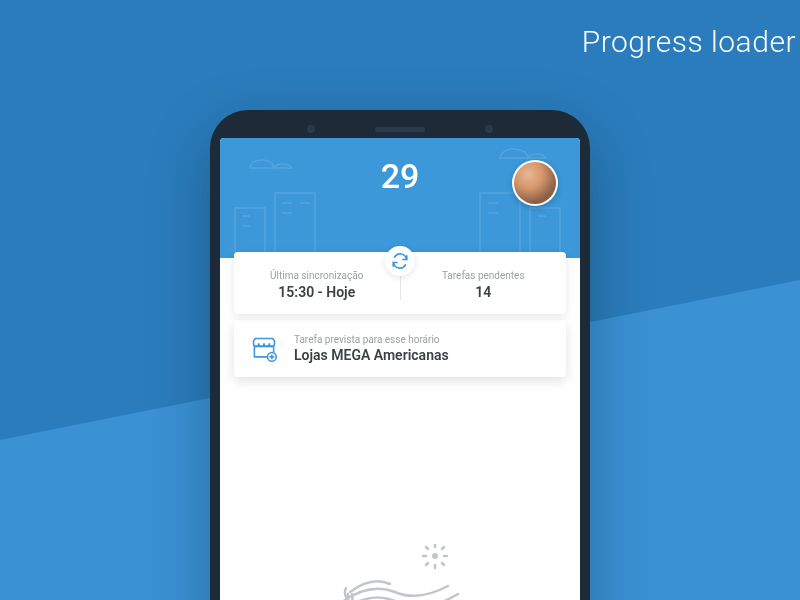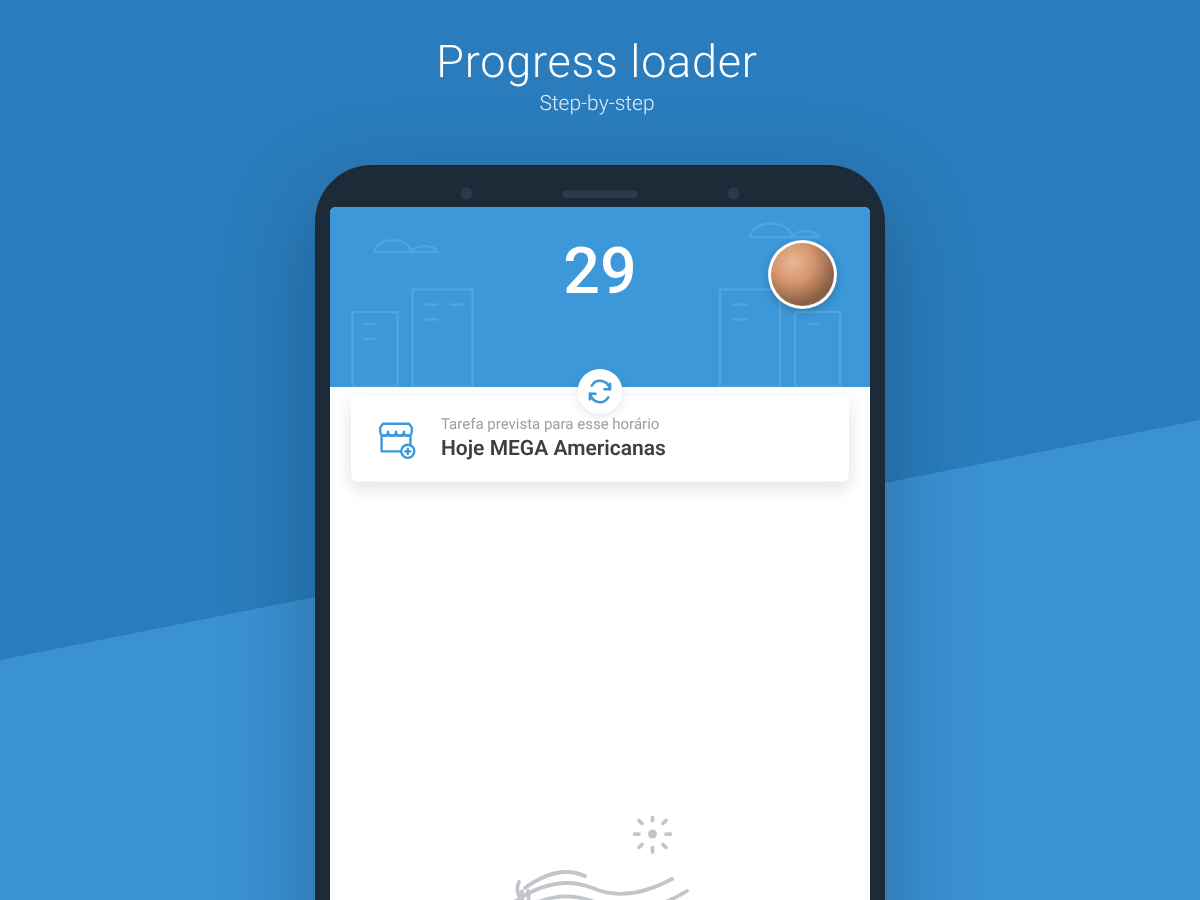--- a/index.html
+++ b/index.html
@@ -4,33 +4,33 @@
 <style>
   * { box-sizing: border-box; margin: 0; padding: 0; }
   html, body { width: 800px; height: 600px; overflow: hidden; font-family: -apple-system, BlinkMacSystemFont, "Segoe UI", Roboto, sans-serif; }
   body { position: relative; }
 
   .bg { position: absolute; inset: 0; }
   .bg-top { position: absolute; top: 0; left: 0; right: 0; height: 440px; background: #2a7cbc; }
   .bg-bottom { position: absolute; top: 440px; left: 0; right: 0; bottom: 0; background: #3a91d4; }
   .bg-diag { position: absolute; top: 0; left: 0; width: 0; height: 0; border-left: 800px solid transparent; border-bottom: 160px solid #3a91d4; top: 280px; }
 
-  .headline { position: absolute; top: 24px; left: 0; right: 4px; text-align: center; color: #fff; }
+  .headline { position: absolute; top: 24px; left: 0; right: 4px; text-align: right; color: #fff; }
   .headline h1 { font-size: 30px; font-weight: 300; letter-spacing: 0.5px; }
   .headline p { font-size: 14px; font-weight: 300; opacity: 0.85; margin-top: 2px; }
 
   .phone { position: absolute; top: 110px; left: 50%; transform: translateX(-50%); width: 380px; height: 700px; background: #1d2a38; border-radius: 38px; padding: 10px; box-shadow: 0 20px 60px rgba(0,0,0,0.25); }
   .phone-top { height: 18px; display: flex; justify-content: center; align-items: center; gap: 60px; }
   .speaker { width: 50px; height: 5px; background: #2b3a4a; border-radius: 3px; }
   .camera { width: 8px; height: 8px; background: #2b3a4a; border-radius: 50%; }
   .screen { position: relative; width: 100%; height: calc(100% - 18px); background: #fff; border-radius: 4px; overflow: hidden; }
 
   .header { position: relative; height: 120px; background: #3c98d9; color: #fff; text-align: center; padding-top: 18px; overflow: hidden; }
   .header-bg-pattern { position: absolute; inset: 0; opacity: 0.12; }
-  .day { font-size: 43px; font-weight: 500; position: relative; }
+  .day { font-size: 34px; font-weight: 500; position: relative; }
   .month { font-size: 11px; letter-spacing: 2px; font-weight: 400; margin-top: -2px; position: relative; }
   .avatar { position: absolute; top: 22px; right: 22px; width: 46px; height: 46px; border-radius: 50%; background: #fff; padding: 2px; box-shadow: 0 2px 6px rgba(0,0,0,0.2); }
   .avatar-inner { width: 100%; height: 100%; border-radius: 50%; background: radial-gradient(circle at 35% 30%, #e8b896 0%, #d4956b 35%, #8b6048 70%); }
 
   .sync-badge { position: absolute; top: 108px; left: 50%; transform: translateX(-50%); width: 30px; height: 30px; background: #fff; border-radius: 50%; display: flex; align-items: center; justify-content: center; z-index: 5; box-shadow: 0 2px 6px rgba(0,0,0,0.1); }
   .sync-badge svg { width: 18px; height: 18px; }
 
   .info-card { position: relative; margin: 0 14px; background: #fff; border-radius: 4px; box-shadow: 0 2px 8px rgba(0,0,0,0.1); margin-top: -6px; z-index: 3; }
   .info-row { display: flex; padding: 18px 0 14px; }
   .info-cell { flex: 1; text-align: center; }
@@ -51,21 +51,20 @@
 <body>
 
 <div class="bg">
   <div class="bg-top"></div>
   <div class="bg-diag"></div>
   <div class="bg-bottom"></div>
 </div>
 
 <div class="headline">
   <h1>Progress loader</h1>
-  <p>Step-by-step</p>
 </div>
 
 <div class="phone">
   <div class="phone-top">
     <div class="camera"></div>
     <div class="speaker"></div>
     <div class="camera"></div>
   </div>
   <div class="screen">
 
@@ -96,33 +95,45 @@
 
     <div class="sync-badge">
       <svg viewBox="0 0 24 24" fill="none" stroke="#3c98d9" stroke-width="2.2" stroke-linecap="round">
         <path d="M21 5v5h-5"></path>
           <path d="M3 19v-5h5"></path>
         <path d="M20.5 10a8.5 8.5 0 0 0-15.8-3.2"></path>
         <path d="M3.5 14a8.5 8.5 0 0 0 15.8 3.2"></path>
       </svg>
     </div>
 
+    <div class="info-card">
+      <div class="info-row">
+        <div class="info-cell">
+          <div class="info-label">Última sincronização</div>
+          <div class="info-value">15:30 - Hoje</div>
+        </div>
+        <div class="info-cell">
+          <div class="info-label">Tarefas pendentes</div>
+          <div class="info-value">14</div>
+        </div>
+      </div>
+    </div>
 
     <div class="task-card">
       <div class="task-icon">
         <svg viewBox="0 0 32 32" fill="none" stroke="#3c98d9" stroke-width="1.8" stroke-linecap="round" stroke-linejoin="round">
           <path d="M5 13h22v12H5z"></path>
           <path d="M4 7l2-3h20l2 3v3a3 3 0 0 1-6 0 3 3 0 0 1-6 0 3 3 0 0 1-6 0 3 3 0 0 1-6 0V7z"></path>
           <circle cx="25" cy="25" r="5" fill="#fff"></circle>
           <path d="M25 23v4M23 25h4"></path>
         </svg>
       </div>
       <div class="task-text">
         <div class="task-label">Tarefa prevista para esse horário</div>
-        <div class="task-value">Hoje MEGA Americanas</div>
+        <div class="task-value">Lojas MEGA Americanas</div>
       </div>
     </div>
 
     <div class="body-area">
       <svg class="illustration" viewBox="0 0 140 110" fill="none" stroke="#b8bcc2" stroke-width="2.5" stroke-linecap="round" stroke-linejoin="round">
         <circle cx="105" cy="12" r="3" fill="#b8bcc2" stroke="none"></circle>
         <line x1="105" y1="3" x2="105" y2="0"></line>
           <line x1="105" y1="21" x2="105" y2="24"></line>
         <line x1="96" y1="12" x2="93" y2="12"></line>
           <line x1="114" y1="12" x2="117" y2="12"></line>

